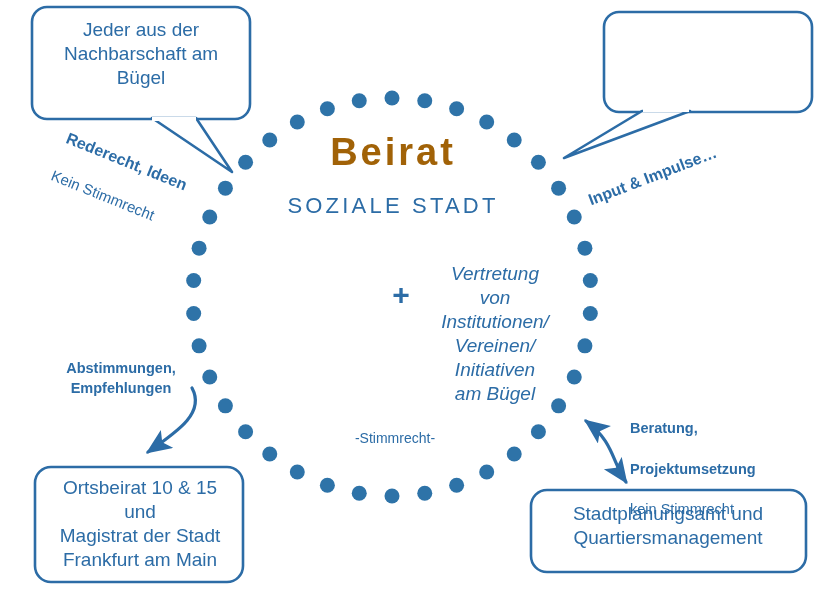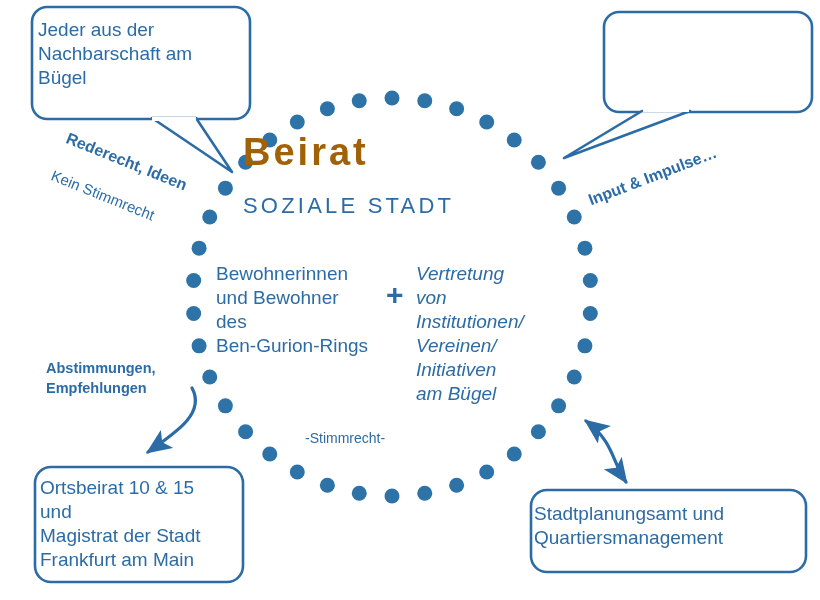--- a/index.html
+++ b/index.html
@@ -20,21 +20,21 @@
     left: 0;
     top: 0;
     width: 820px;
     height: 600px;
   }
 
   
   .txt {
     position: absolute;
     color: #2C6CA6;
-    text-align: left;
+    text-align: center;
     line-height: 1.26;
     white-space: pre-line;
   }
 
   
   .bubble-text {
     font-size: 19px;
     font-weight: 400;
   }
   #bubble-nachbarschaft-text { left: 38px;  top: 18px;  width: 206px; }
@@ -104,21 +104,21 @@
     transform-origin: 0 0;
     font-size: 16px;
     font-weight: bold;
   }
 
   
   #label-abstimmungen {
     left: 46px; top: 358px; width: 150px;
     font-size: 14.5px;
     font-weight: bold;
-    text-align: left;
+    text-align: center;
     line-height: 1.4;
   }
   #label-beratung {
     left: 630px; top: 398px; width: 180px;
     font-size: 14.5px;
     text-align: left;
     line-height: 1.4;
   }
   #label-beratung .b1 { font-weight: bold; display:block; }
   #label-beratung .b2 { font-weight: bold; display:block; }
@@ -209,37 +209,38 @@
     <span class="l2">Kein Stimmrecht</span>
   </div>
 
   <div class="rot-label" id="label-input">
     <span>Input &amp; Impulse…</span>
   </div>
 
   <div class="txt" id="ring-title">Beirat</div>
   <div class="txt" id="ring-subtitle-1">SOZIALE STADT</div>
 
-  <div class="txt" id="members-left">Bewohnerinnen
-und Bewohner
-des
-Ben-Gurion-Rings</div>
   <div class="txt" id="plus-sign">+</div>
   <div class="txt" id="members-right">Vertretung
 von
 Institutionen/
 Vereinen/
 Initiativen
 am Bügel</div>
 
   <div class="txt" id="stimmrecht-note">-Stimmrecht-</div>
 
   <div id="label-abstimmungen" class="txt">Abstimmungen,
 Empfehlungen</div>
 
+  <div id="label-beratung" class="txt">
+    <span class="b1">Beratung,</span>
+    <span class="b2">Projektumsetzung</span>
+    <span class="b3">kein Stimmrecht</span>
+  </div>
 
   <div class="txt boxtext" id="box-ortsbeirat-text">Ortsbeirat 10 &amp; 15
 und
 Magistrat der Stadt
 Frankfurt am Main</div>
 
   <div class="txt boxtext" id="box-stadtplanung-text">Stadtplanungsamt und
 Quartiersmanagement</div>
 
 </div>

